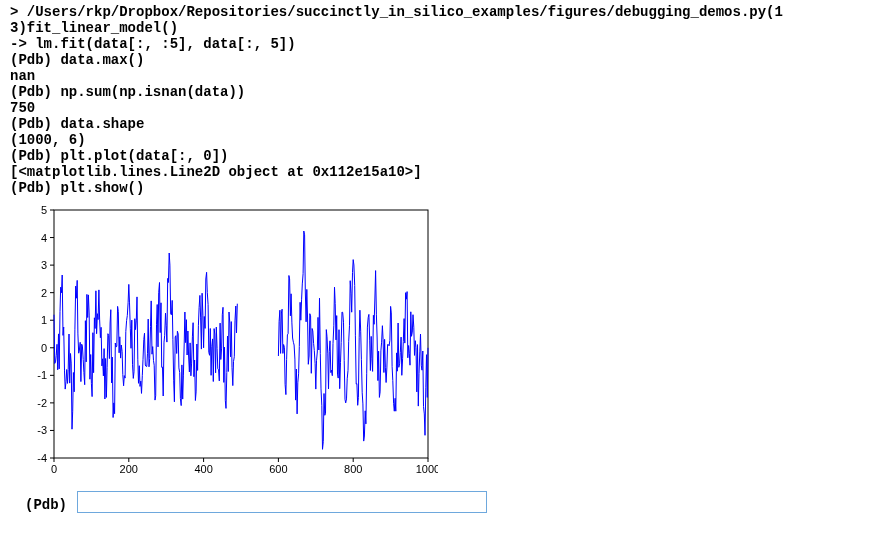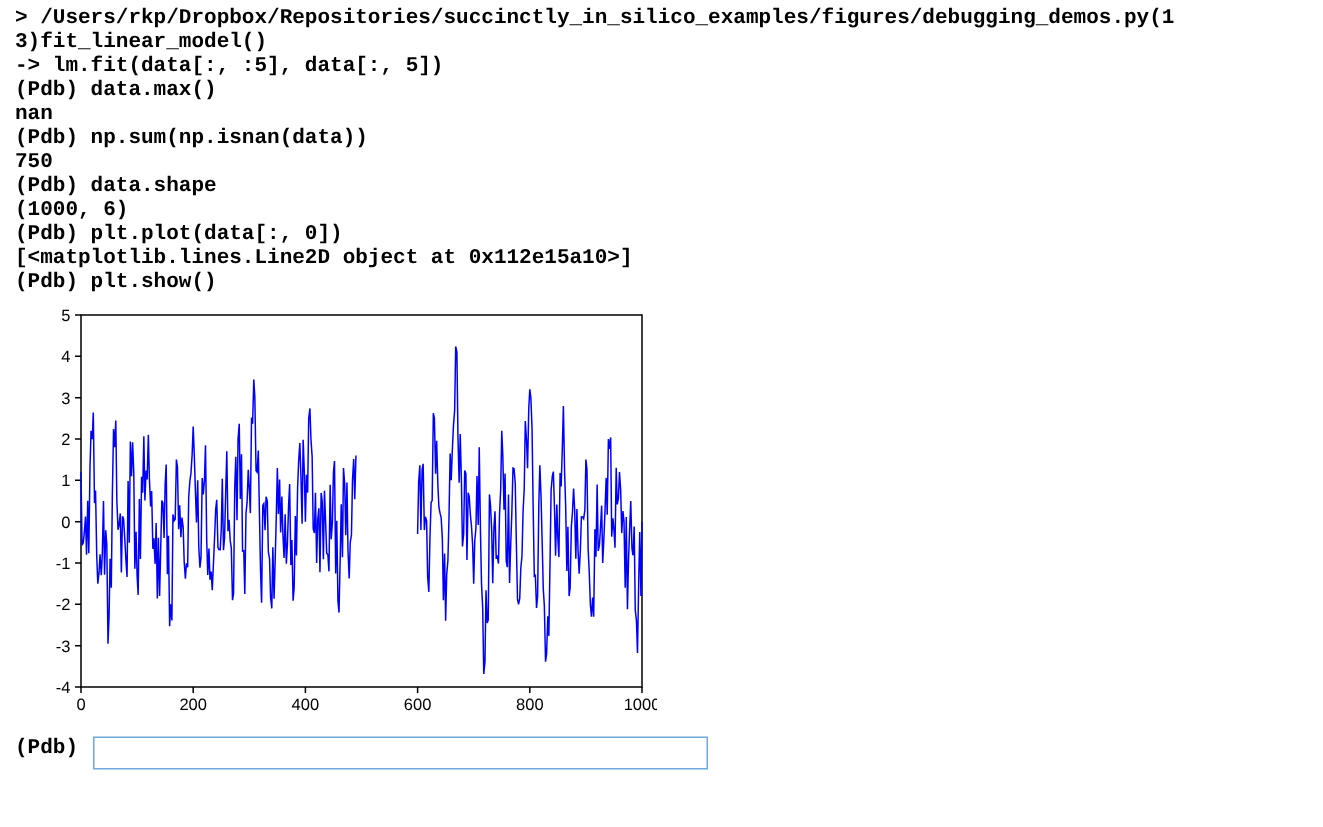--- a/index.html
+++ b/index.html
@@ -22,23 +22,23 @@
   .console .line { display: block; }
   .chart-wrap {
     margin: 6px 0 0 18px;
   }
   svg { display: block; }
   .tick { stroke: #000; stroke-width: 1; }
   .tick-label { font-family: sans-serif; font-size: 11px; fill: #000; }
   .plot-line { stroke: #0000ff; stroke-width: 1; fill: none; }
   .prompt-row {
     display: flex;
-    align-items: flex-start;
+    align-items: flex-end;
     margin-top: 14px;
-    padding-left: 10px;
+    padding-left: 25px;
     font-weight: bold;
   }
   .prompt-label { white-space: pre; }
   .pdb-input {
     flex: 0 0 400px;
     height: 18px;
     border: 1px solid #6ea8dd;
     background: #fff;
     font-family: "Courier New", Courier, monospace;
     font-size: 14px;

